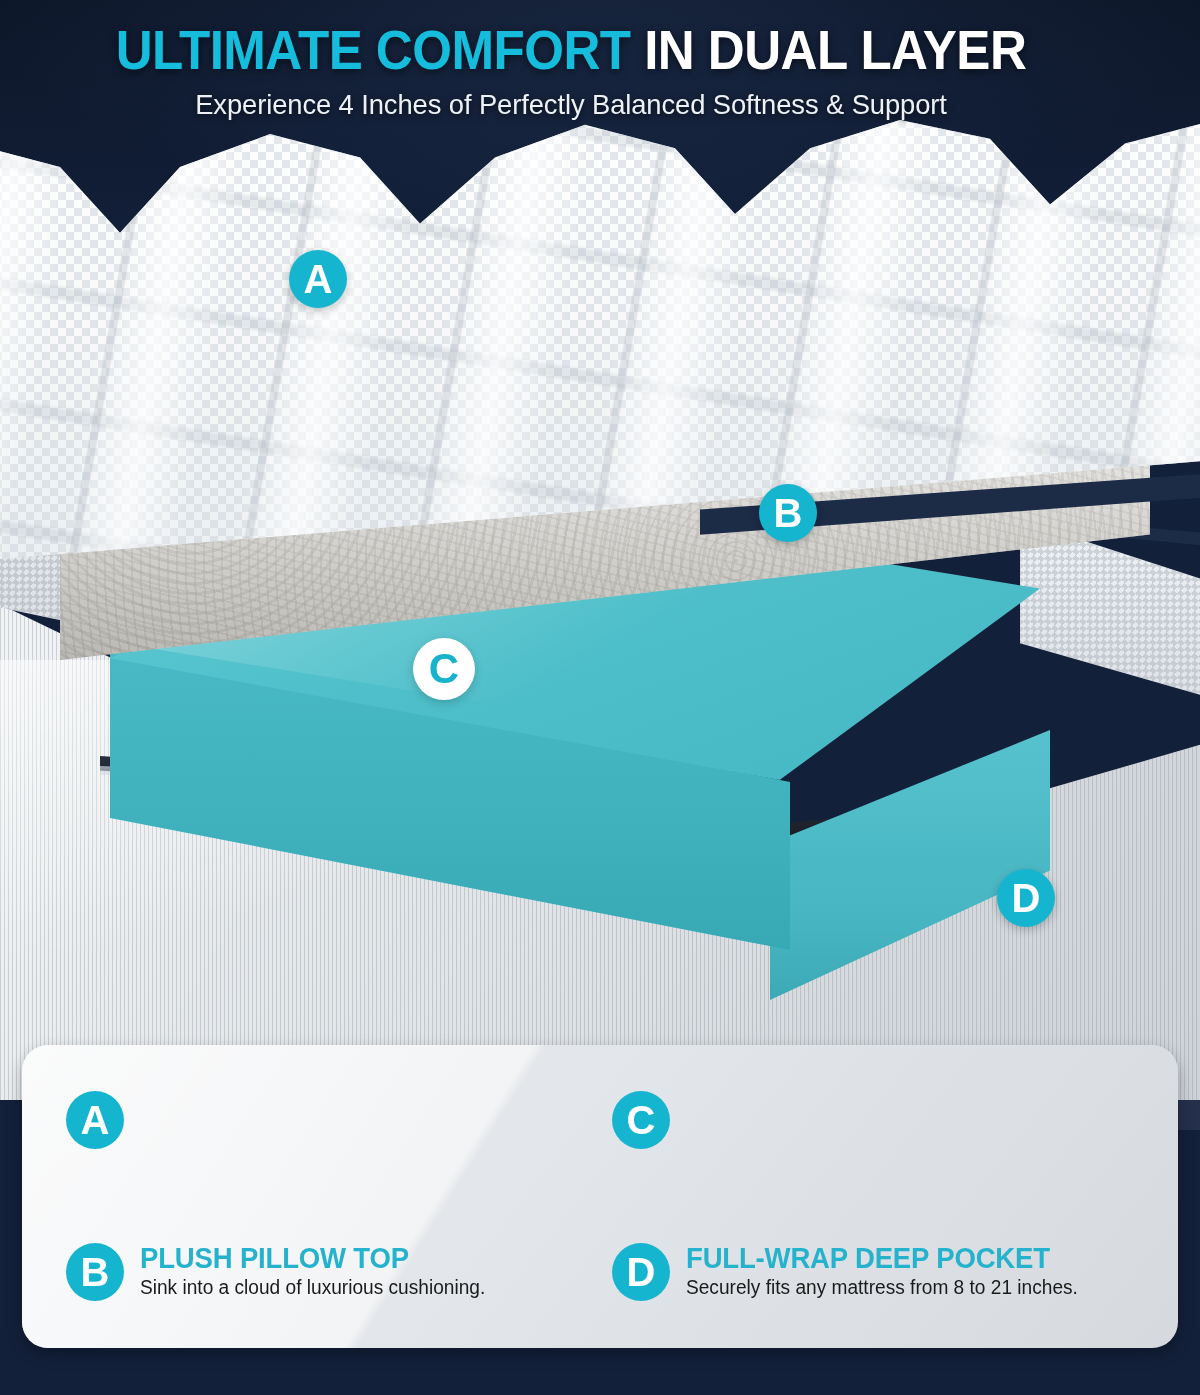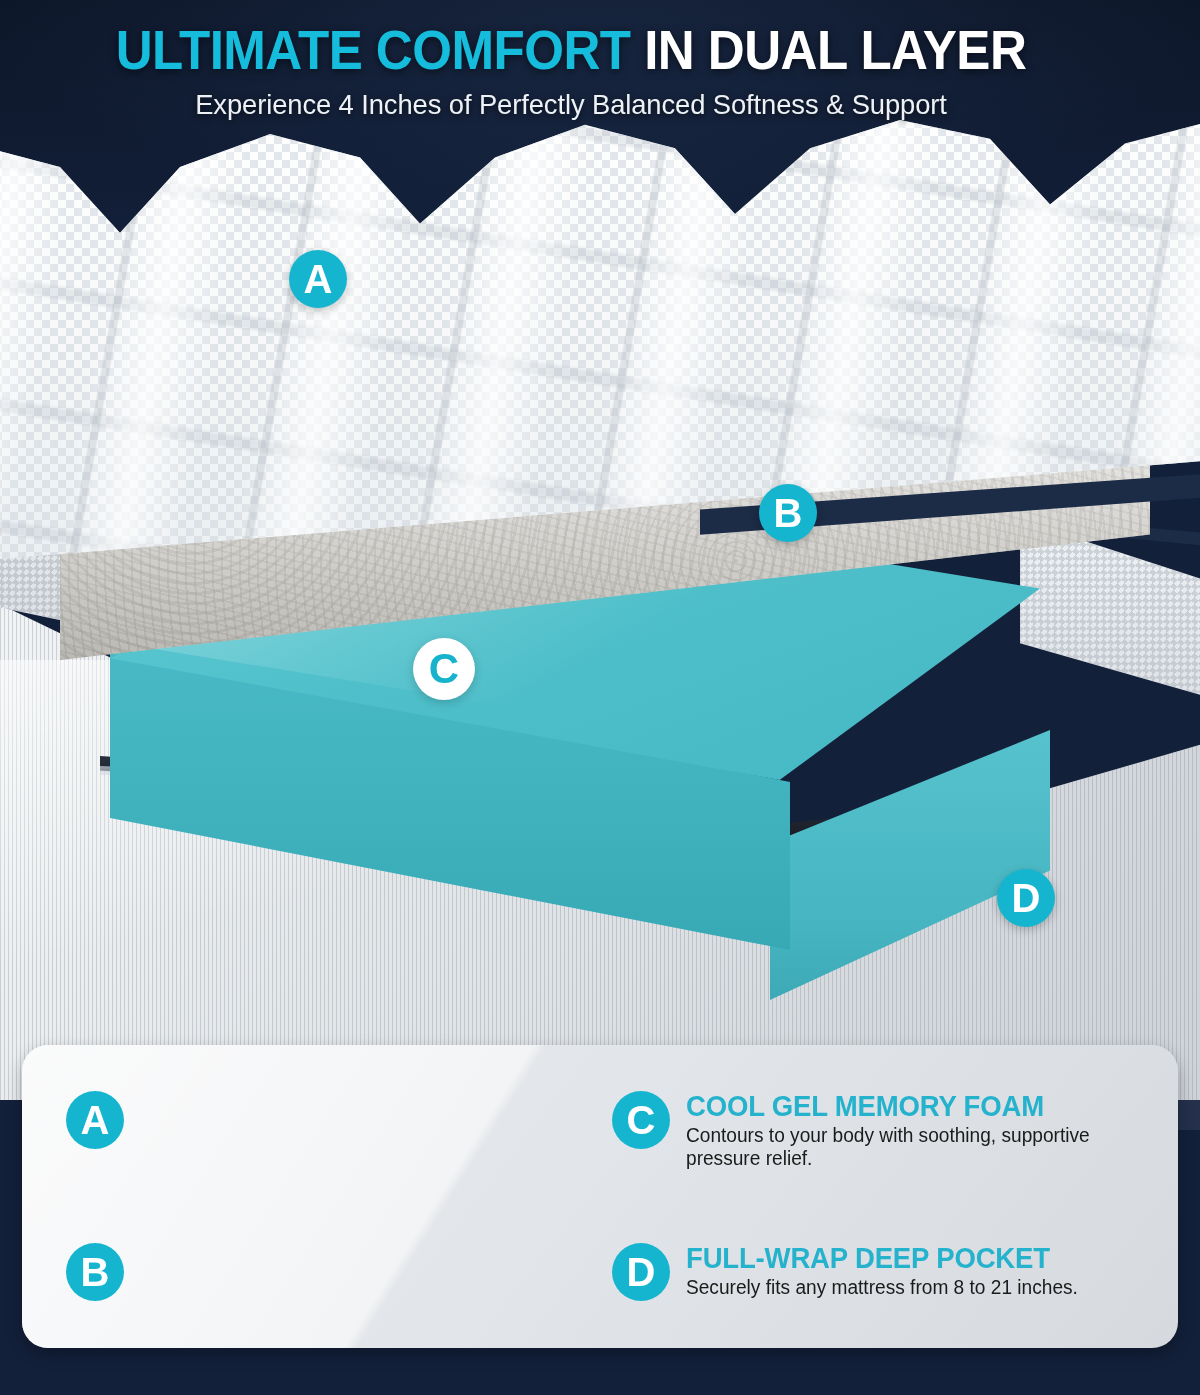--- a/index.html
+++ b/index.html
@@ -335,29 +335,28 @@
 
   <div class="panel">
     <div class="panel-sheen"></div>
 
     <div class="feat feat-a">
       <div class="badge">A</div>
     </div>
 
     <div class="feat feat-c">
       <div class="badge">C</div>
-      <div class="feat-txt">
-        <p class="feat-title">COOL GEL MEMORY FOAM</p>
-        <p class="feat-desc">Contours to your body with soothing, supportive
-pressure relief.</p>
-      </div>
     </div>
 
     <div class="feat feat-b">
       <div class="badge">B</div>
+      <div class="feat-txt">
+        <p class="feat-title">PLUSH PILLOW TOP</p>
+        <p class="feat-desc">Sink into a cloud of luxurious cushioning.</p>
+      </div>
     </div>
 
     <div class="feat feat-d">
       <div class="badge">D</div>
       <div class="feat-txt">
         <p class="feat-title">FULL-WRAP DEEP POCKET</p>
         <p class="feat-desc">Securely fits any mattress from 8 to 21 inches.</p>
       </div>
     </div>
   </div>

